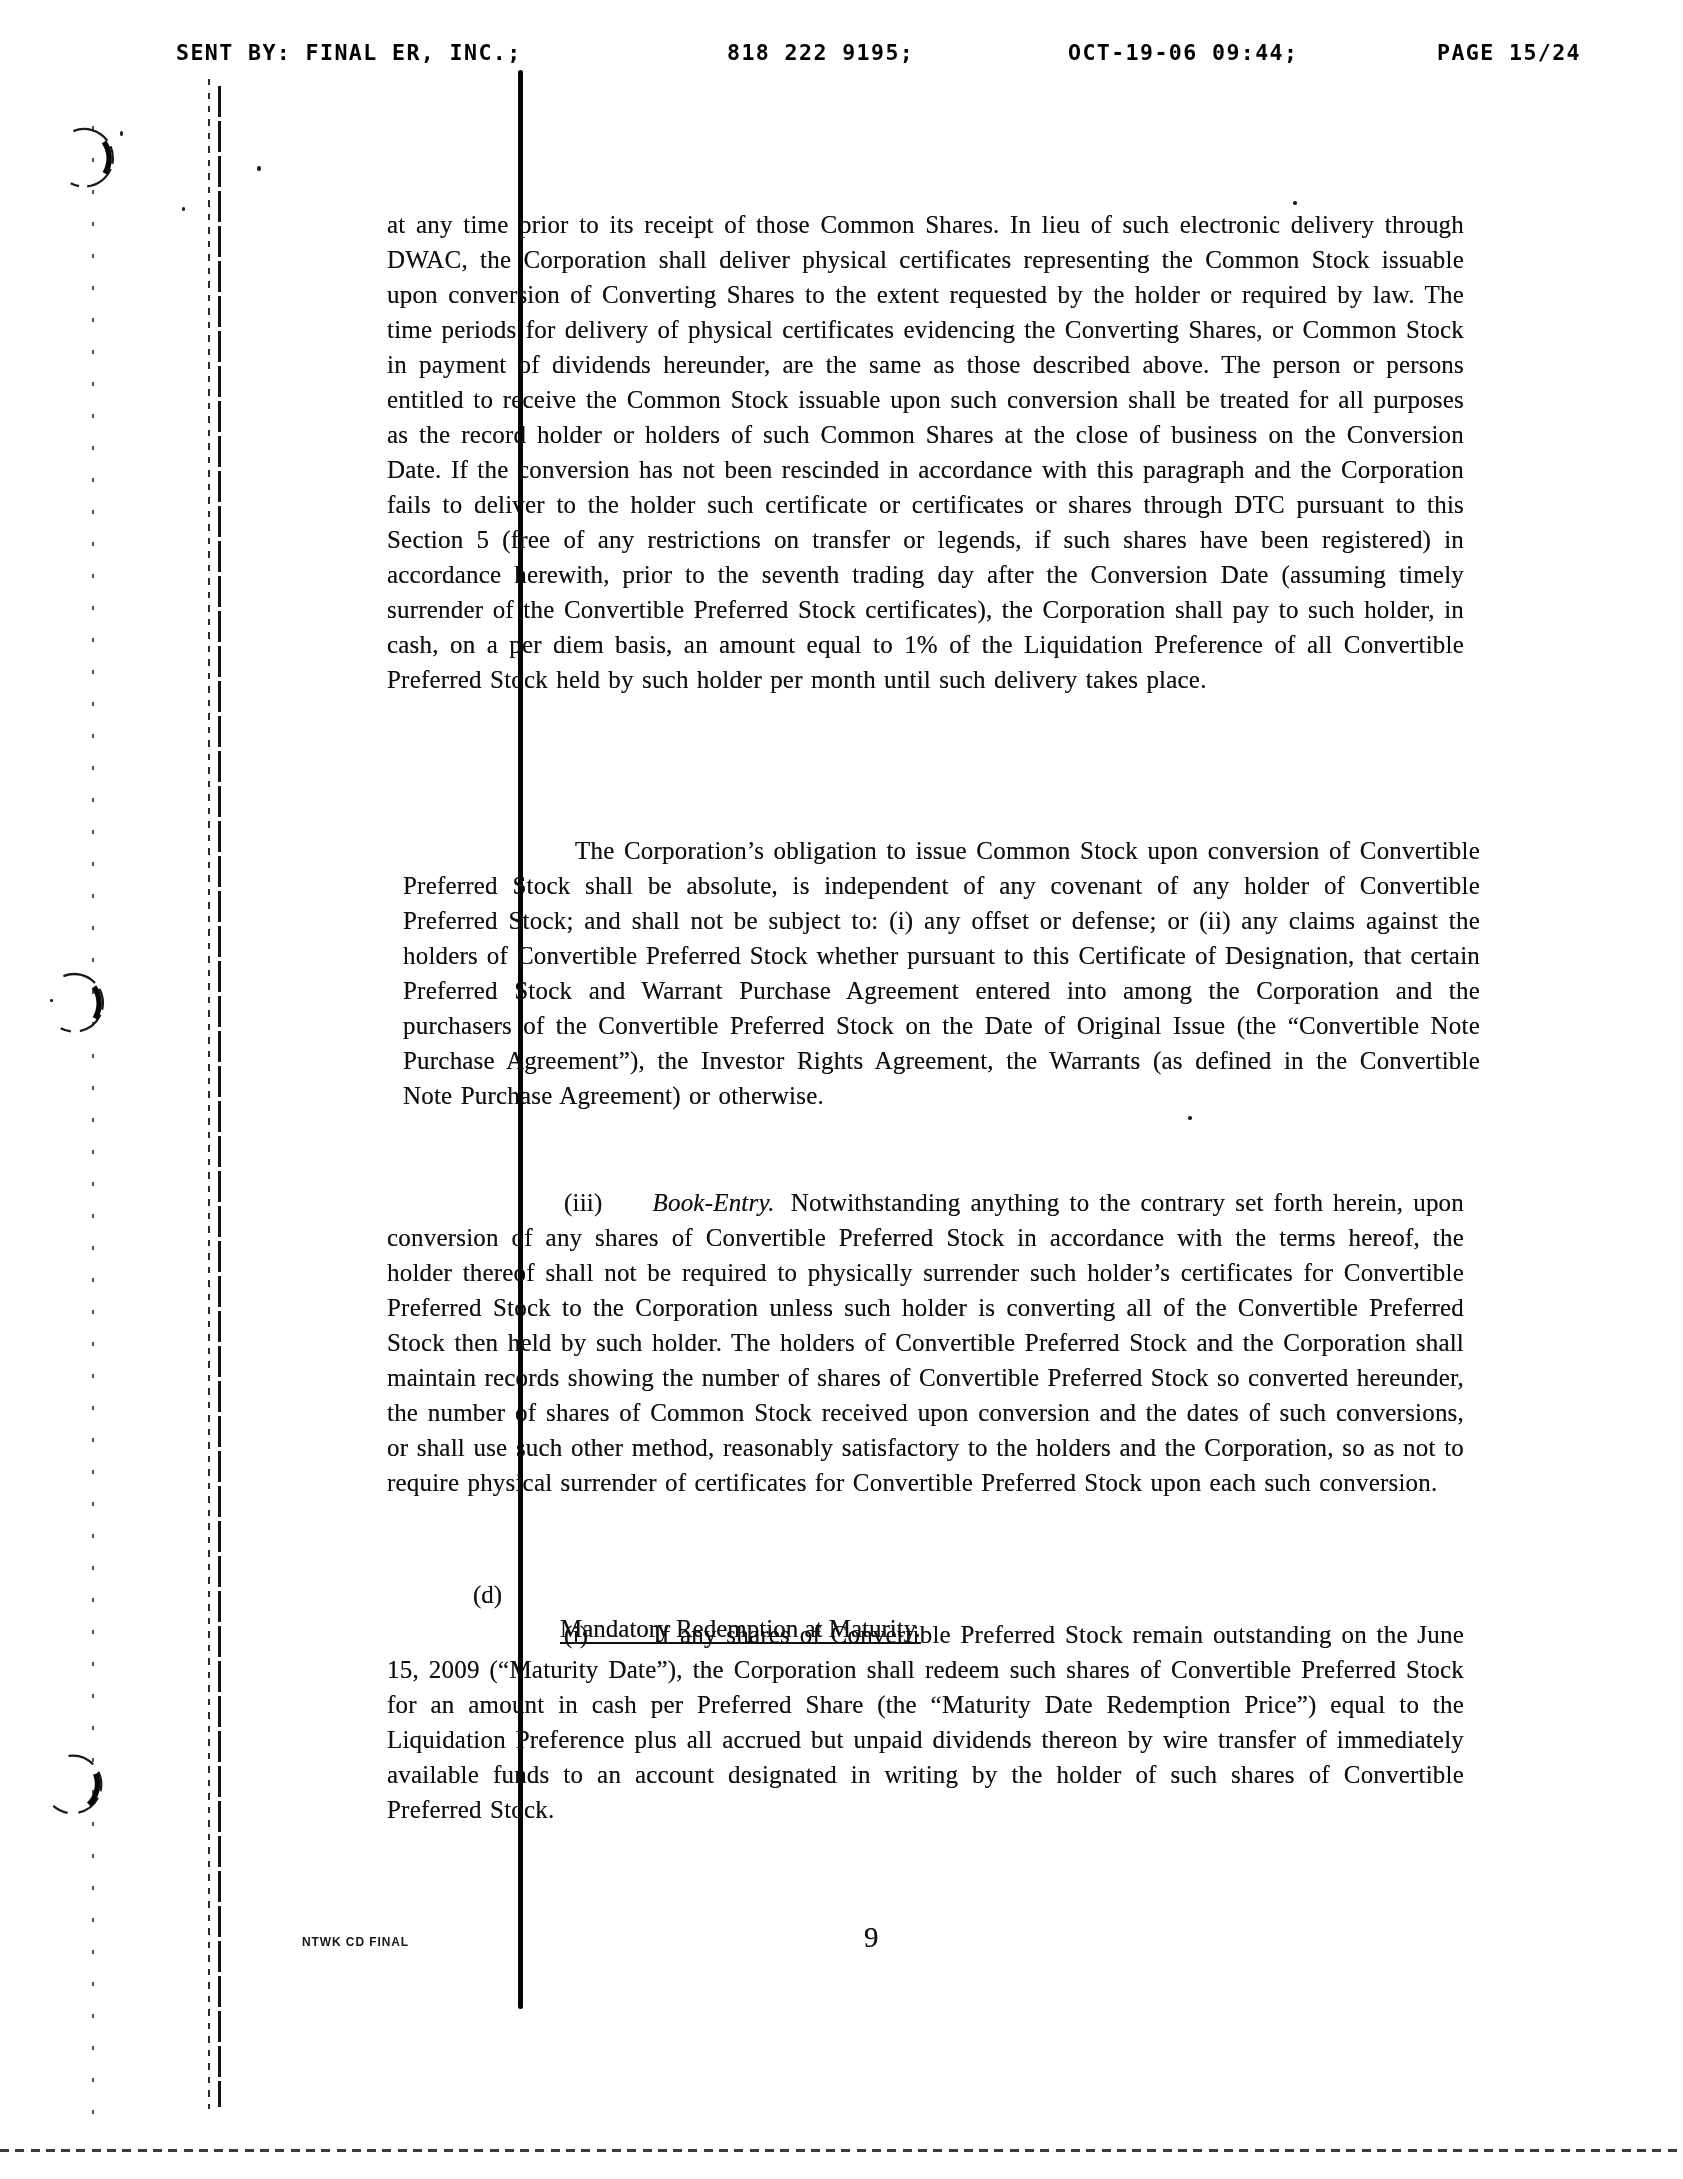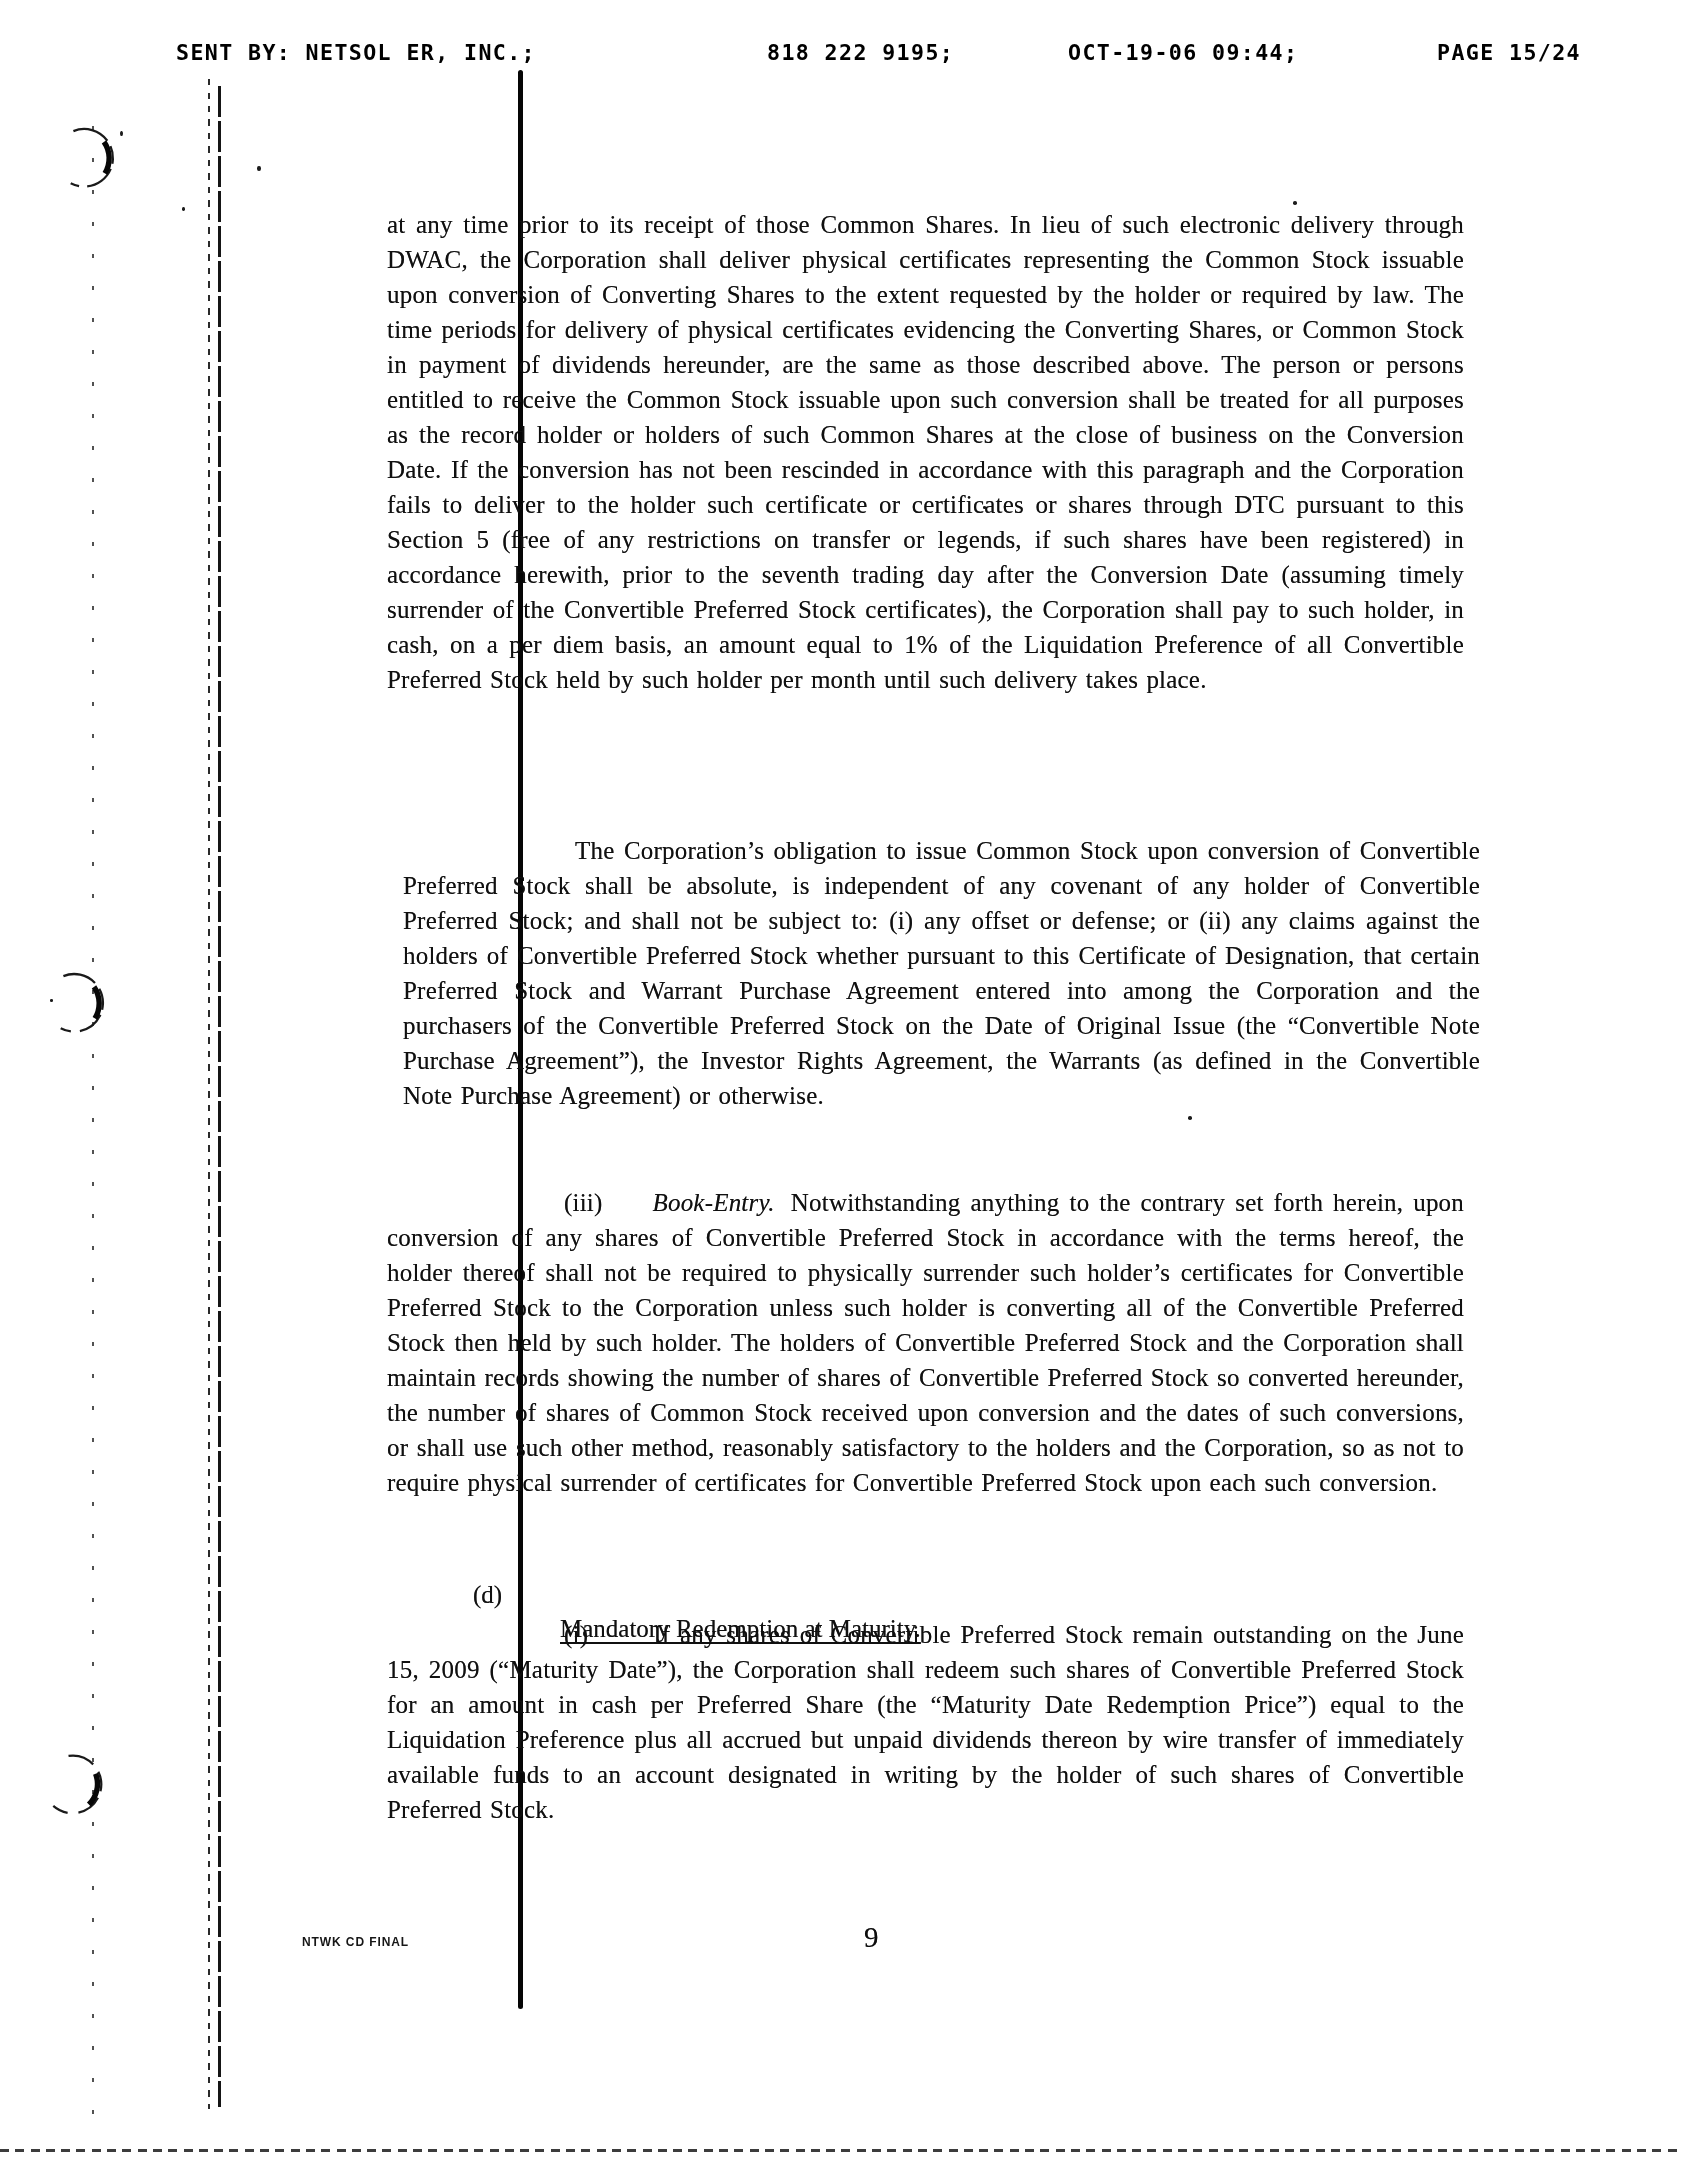--- a/index.html
+++ b/index.html
@@ -8,21 +8,21 @@
     font-family:"Liberation Serif", serif;color:#101010;overflow:hidden;
   }
   
   .fax-header span{
     position:absolute;top:40px;
     font-family:"DejaVu Sans Mono", monospace;
     font-weight:bold;font-size:21.6px;letter-spacing:1.4px;color:#000;
     white-space:nowrap;
   }
   #fx-sender{left:176px;}
-  #fx-phone{left:767px;}
+  #fx-phone{left:727px;}
   #fx-date{left:1068px;}
   #fx-page{left:1437px;}
 
   
   .vline{position:absolute;}
   #fold-line{
     left:518px;top:70px;width:5.4px;height:1939px;background:#050505;
     border-radius:2.7px;
   }
   #margin-dotted{
@@ -80,21 +80,21 @@
     position:absolute;left:864px;top:1921px;
     font-size:29px;color:#0c0c0c;text-shadow:0 0 0.5px rgba(0,0,0,.5);
   }
 </style>
 </head>
 <body>
 
 <div class="page">
 
   <header class="fax-header">
-    <span id="fx-sender">SENT BY: NETSOL ER, INC.;</span>
+    <span id="fx-sender">SENT BY: FINAL ER, INC.;</span>
     <span id="fx-phone">818 222 9195;</span>
     <span id="fx-date">OCT-19-06 09:44;</span>
     <span id="fx-page">PAGE 15/24</span>
   </header>
 
   <div id="binder-dotted" class="vline"></div>
   <div id="margin-dotted" class="vline"></div>
   <div id="margin-solid" class="vline"></div>
   <div id="fold-line" class="vline"></div>
 

